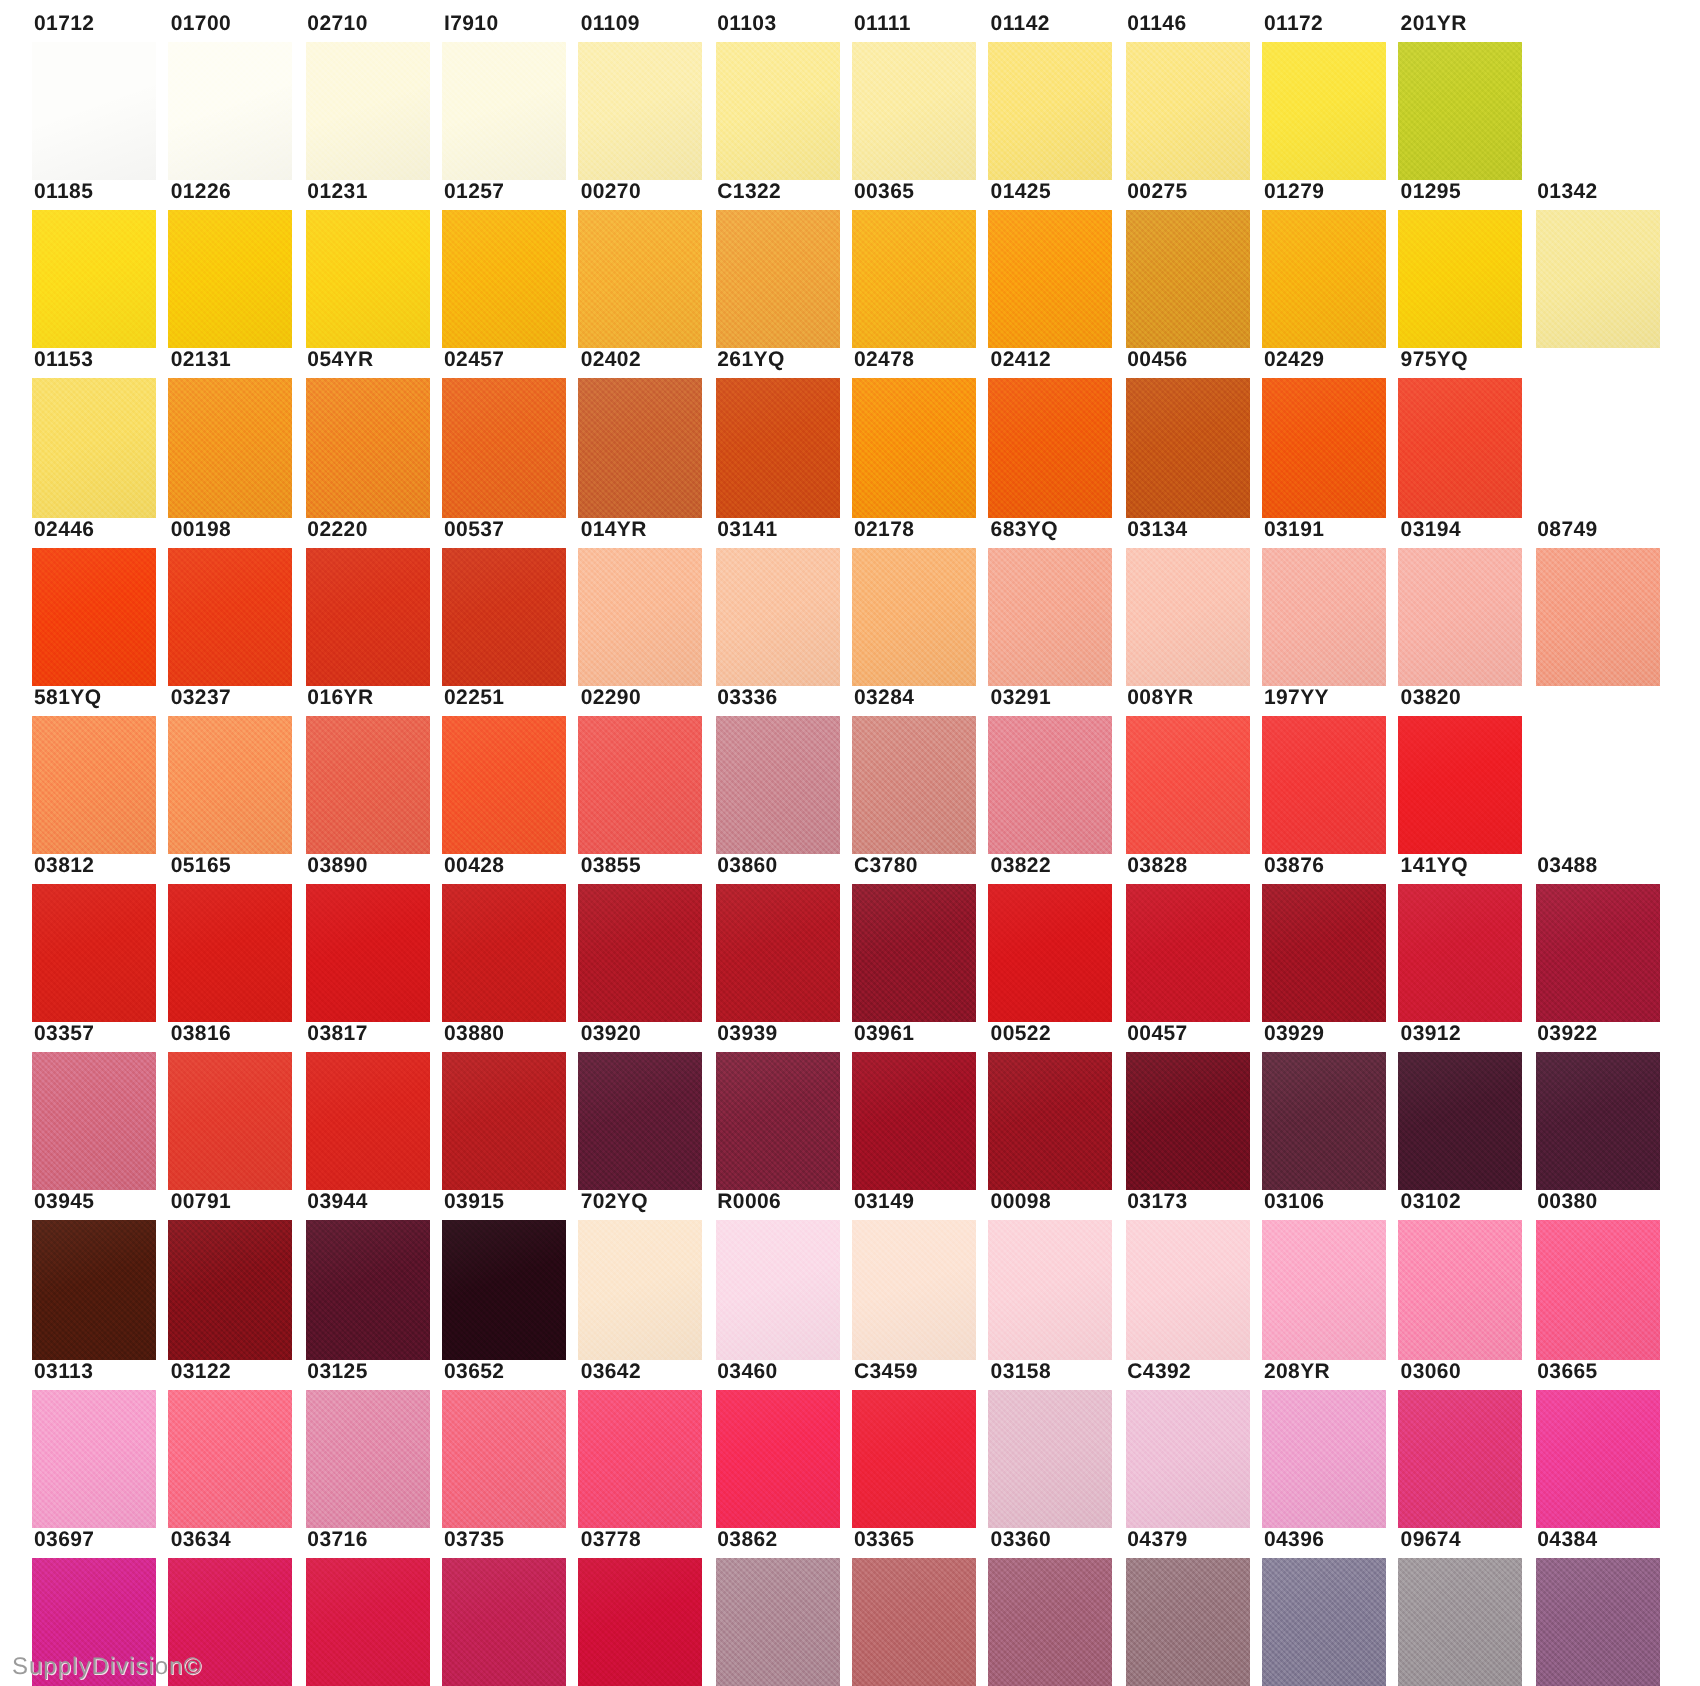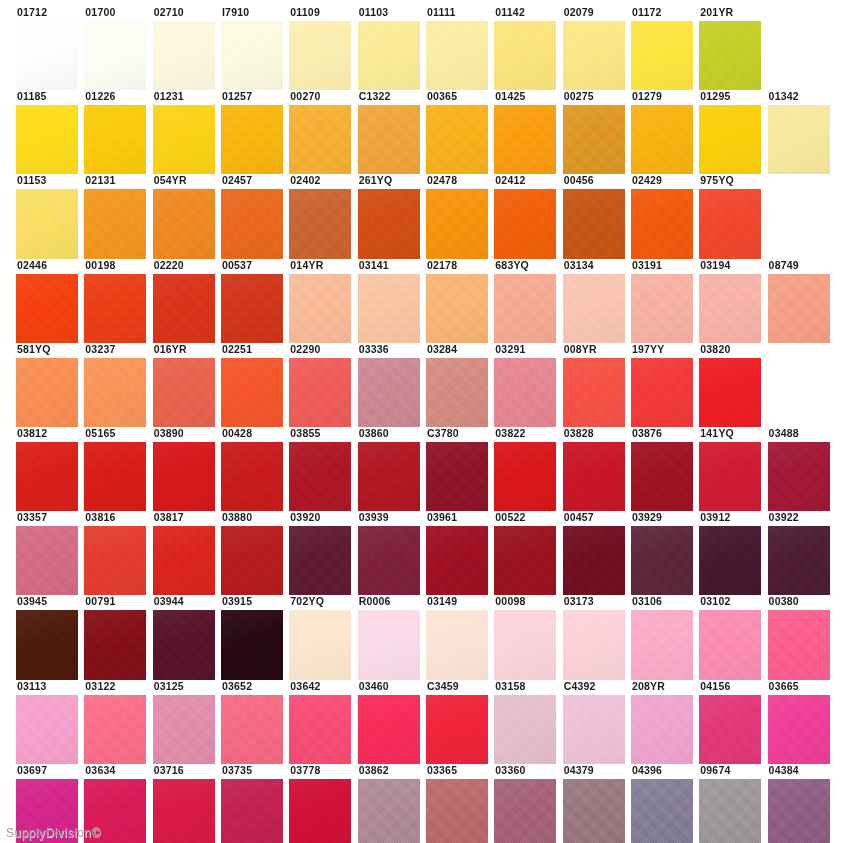--- a/index.html
+++ b/index.html
@@ -129,21 +129,21 @@
         </div>
         <div class="swatch-cell">
           <div class="swatch-label">01111</div>
           <div class="swatch-chip" style="background-color: rgb(251, 236, 164);"></div>
         </div>
         <div class="swatch-cell">
           <div class="swatch-label">01142</div>
           <div class="swatch-chip" style="background-color: rgb(251, 228, 121);"></div>
         </div>
         <div class="swatch-cell">
-          <div class="swatch-label">02079</div>
+          <div class="swatch-label">01146</div>
           <div class="swatch-chip" style="background-color: rgb(251, 230, 131);"></div>
         </div>
         <div class="swatch-cell">
           <div class="swatch-label">01172</div>
           <div class="swatch-chip" style="background-color: rgb(251, 229, 63);"></div>
         </div>
         <div class="swatch-cell">
           <div class="swatch-label">201YR</div>
           <div class="swatch-chip" style="background-color: rgb(195, 205, 40);"></div>
         </div>
@@ -525,21 +525,21 @@
         </div>
         <div class="swatch-cell">
           <div class="swatch-label">C4392</div>
           <div class="swatch-chip" style="background-color: rgb(238, 192, 215);"></div>
         </div>
         <div class="swatch-cell">
           <div class="swatch-label">208YR</div>
           <div class="swatch-chip" style="background-color: rgb(238, 161, 206);"></div>
         </div>
         <div class="swatch-cell">
-          <div class="swatch-label">04156</div>
+          <div class="swatch-label">03060</div>
           <div class="swatch-chip" style="background-color: rgb(224, 55, 117);"></div>
         </div>
         <div class="swatch-cell">
           <div class="swatch-label">03665</div>
           <div class="swatch-chip" style="background-color: rgb(239, 61, 149);"></div>
         </div>
       </div>
       <div class="swatch-row">
         <div class="swatch-cell">
           <div class="swatch-label">03697</div>

